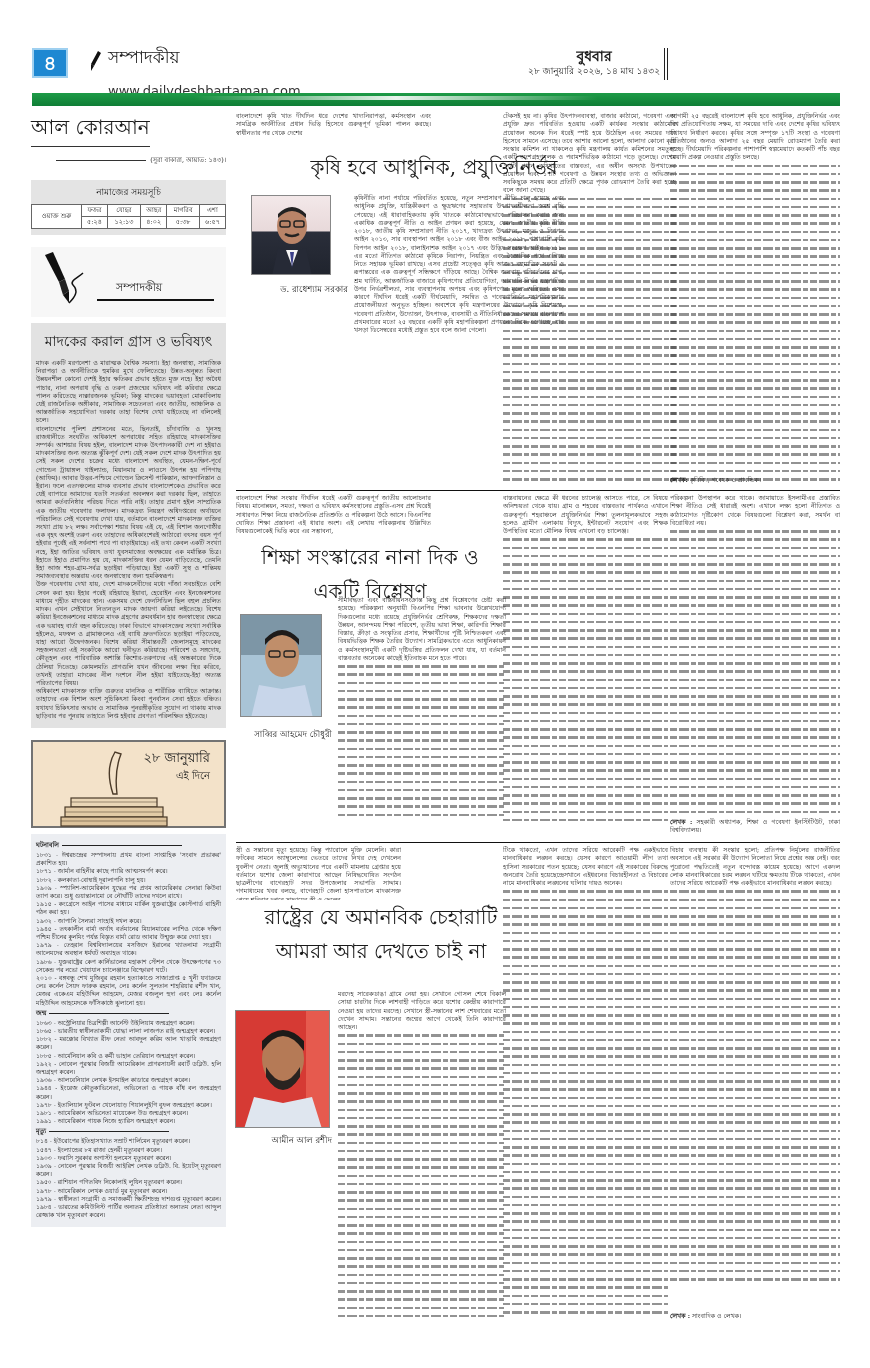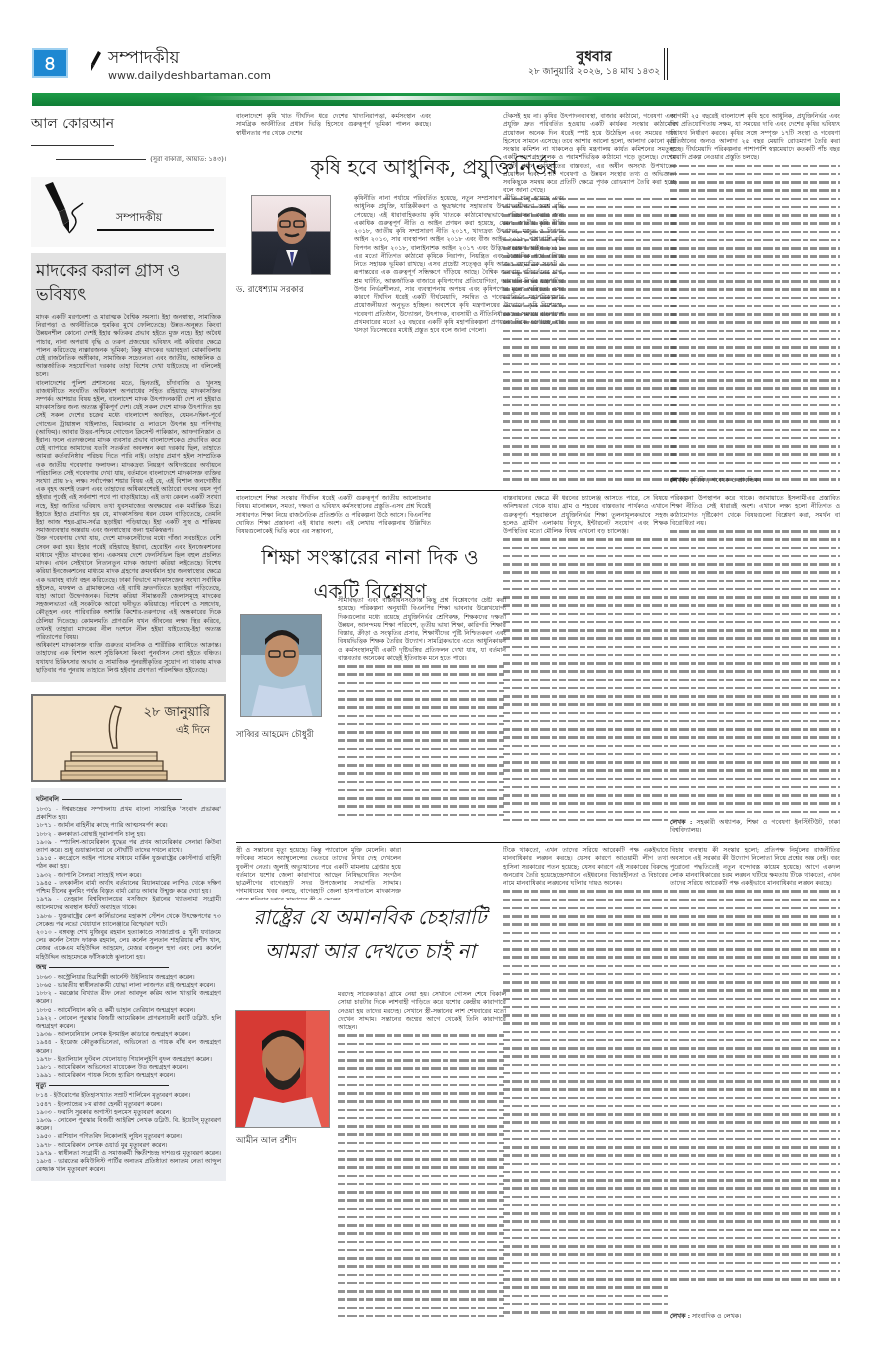--- a/index.html
+++ b/index.html
@@ -4,67 +4,67 @@
 <style>
   * { box-sizing: border-box; margin: 0; padding: 0; }
   html, body { width: 870px; height: 1368px; background: #ffffff; overflow: hidden; }
   body { font-family: "DejaVu Serif", serif; color: #1a1a1a; position: relative; }
 
   .masthead { position: absolute; left: 32px; top: 48px; width: 806px; height: 34px; }
   .page-num { position: absolute; left: 0; top: 0; width: 36px; height: 30px; background: #1e88d2; border: 2px solid #9fd0f0; color: #fff; font-family: "DejaVu Sans", sans-serif; font-weight: bold; font-size: 20px; text-align: center; line-height: 26px; }
   .section-tag { position: absolute; left: 56px; top: 0; display: flex; align-items: flex-start; }
   .pen-icon { width: 14px; height: 22px; margin-right: 6px; margin-top: 2px; }
   .section-title { font-size: 17px; line-height: 18px; }
-  .site-url { font-family: "DejaVu Sans", sans-serif; font-size: 11px; color: #333; display: block; margin-top: 2px; }
+  .site-url { font-family: "DejaVu Sans", sans-serif; font-size: 13px; color: #333; display: block; margin-top: 16px; }
   .date-block { position: absolute; right: 178px; top: 0; text-align: center; }
   .weekday { font-size: 14px; font-weight: bold; line-height: 17px; }
   .date-line { font-size: 9px; line-height: 12px; }
   .vsep { position: absolute; right: 170px; top: 0; width: 4px; height: 32px; border-left: 1px solid #222; border-right: 1px solid #222; }
   .logo { position: absolute; right: 0; top: 0; width: 160px; height: 34px; }
   .logo-small { font-size: 6px; position: absolute; left: 2px; top: -2px; }
   .logo-main { font-size: 22px; font-weight: bold; position: absolute; left: 0; top: 5px; letter-spacing: -0.5px; white-space: nowrap; }
   .logo-dot { display: inline-block; width: 16px; height: 16px; border-radius: 50%; background: #d92a2a; border: 3px solid #2a8a3a; vertical-align: middle; margin: 0 4px; }
   .logo-tagline { position: absolute; right: 0; top: 27px; font-size: 5px; border-top: 1px solid #333; width: 90px; text-align: right; }
 
   .green-bar { position: absolute; left: 32px; top: 93px; width: 808px; height: 13px; background: linear-gradient(180deg, #1e9b47 0%, #0f7e36 100%); }
   .green-bar::after { content: ""; position: absolute; left: 20%; top: 3px; width: 50%; height: 4px; background: linear-gradient(90deg, rgba(255,255,255,0) 0%, rgba(255,255,255,0.9) 50%, rgba(255,255,255,0) 100%); }
 
   .left-col { position: absolute; left: 31px; top: 112px; width: 195px; }
-  .quran-title { font-size: 14px; border-bottom: 1px solid #333; display: inline-block; padding-bottom: 9px; margin-bottom: 4px; }
+  .quran-title { font-size: 20px; border-bottom: 1px solid #333; display: inline-block; padding-bottom: 1px; margin-bottom: 4px; }
   .quran-text { font-size: 6.5px; line-height: 8.6px; text-align: justify; }
   .quran-ref { font-size: 6.5px; text-align: right; margin-top: 4px; }
   .quran-ref .rule { display: inline-block; width: 90px; border-top: 1px solid #333; vertical-align: middle; margin-right: 4px; }
 
   .prayer-box { margin-top: 14px; background: #e4e4e4; padding: 0 0 6px 0; }
   .prayer-title { text-align: center; font-size: 9px; padding: 5px 0 4px; }
   .prayer-table { width: 100%; border-collapse: collapse; background: #fff; font-size: 6.5px; }
   .prayer-table td { border: 1px solid #666; text-align: center; height: 12px; }
 
   .editorial-banner { margin-top: 12px; height: 70px; position: relative; background: #f7f7f7; }
   .fountain-pen { position: absolute; left: 8px; top: 4px; width: 50px; height: 60px; }
   .editorial-label { position: absolute; left: 85px; top: 32px; font-size: 11px; }
   .editorial-rule { position: absolute; left: 66px; top: 52px; width: 117px; border-top: 2px solid #111; }
 
   .editorial-box { margin-top: 6px; background: #e2e2e2; padding: 6px 5px 8px; }
-  .editorial-head { text-align: left; font-size: 17px; line-height: 24px; margin-bottom: 6px; font-family: Liberation Serif, serif; }
+  .editorial-head { text-align: center; font-size: 14px; line-height: 24px; margin-bottom: 6px; }
   .body-text { font-size: 6.2px; line-height: 8.2px; text-align: justify; }
   .body-text p { text-indent: 0; }
 
   .thisday-box { margin-top: 12px; height: 88px; background: #f3e2c9; border: 2px solid #737373; position: relative; }
   .books-icon { position: absolute; left: 24px; top: 8px; width: 118px; height: 78px; }
   .thisday-date { position: absolute; right: 14px; top: 6px; font-size: 13px; }
   .thisday-sub { position: absolute; right: 14px; top: 26px; font-size: 10px; }
 
   .events-box { margin-top: 6px; background: #eceef2; padding: 5px 5px 8px; }
   .events-heading { font-size: 6.3px; font-weight: bold; display: flex; align-items: center; margin-top: 1px; }
   .events-heading .rule { flex: 0 0 120px; border-top: 1px solid #222; margin-left: 3px; }
   .event-item { font-size: 6.1px; line-height: 8.2px; text-align: justify; }
   .art-head { position: absolute; text-align: center; font-size: 20px; line-height: 34px; }
   .author-photo { position: absolute; border: 1px solid #888; overflow: hidden; }
-  .author-name { position: absolute; font-size: 8.5px; text-align: left; }
+  .author-name { position: absolute; font-size: 8.5px; text-align: right; }
   .col { position: absolute; font-size: 6.2px; line-height: 8.25px; text-align: justify; overflow: hidden; }
   .article-divider { position: absolute; left: 236px; width: 604px; border-top: 1.5px solid #111; }
 
   .filler-line { display: block; height: 8.25px; position: relative; }
   .filler-line::before { content: ""; position: absolute; left: 0; right: 0; top: 3px; height: 2.6px; background: repeating-linear-gradient(90deg, #3a3a3a 0 7px, transparent 7px 9px, #3a3a3a 9px 19px, transparent 19px 21px, #3a3a3a 21px 26px, transparent 26px 28px); opacity: 0.55; }
 </style>
 </head>
 <body>
 
 <div class="masthead">
@@ -86,20 +86,42 @@
   <div class="vsep"></div>
 </div>
 <div class="green-bar"></div>
 
 <div class="left-col">
   <div>
     <div class="quran-title">আল কোরআন</div>
     <div class="quran-ref"><span class="rule"></span><span>(সুরা বাকারা, আয়াত: ১৪৩)।</span></div>
   </div>
 
+  <div class="prayer-box">
+    <div class="prayer-title">নামাজের সময়সূচি</div>
+    <table class="prayer-table">
+      <tbody>
+          <tr>
+        <td rowspan="2">ওয়াক্ত শুরু</td>
+        <td>ফজর</td>
+        <td>যোহর</td>
+        <td>আছর</td>
+        <td>মাগরিব</td>
+        <td>এশা</td>
+      </tr>
+      <tr>
+        <td>৫:২৪</td>
+        <td>১২:১৩</td>
+        <td>৪:০২</td>
+        <td>৫:৩৮</td>
+        <td>৬:৫৭</td>
+      </tr>
+    </tbody>
+      </table>
+  </div>
 
   <div class="editorial-banner">
     <svg class="fountain-pen" viewBox="0 0 50 60">
       <path d="M6 4 L14 1 L26 28 L20 31 Z" fill="#111"></path>
       <path d="M20 31 L26 28 L30 40 L24 44 Z" fill="#222"></path>
       <path d="M24 44 L30 40 L30 52 Z" fill="#111"></path>
       <path d="M30 52 C36 46, 40 40, 34 34 C30 30, 40 26, 44 22" stroke="#111" stroke-width="1.5" fill="none"></path>
     </svg>
     <span class="editorial-label">সম্পাদকীয়</span>
     <div class="editorial-rule"></div>
@@ -428,21 +450,21 @@
         <span class="filler-line"></span>
         <span class="filler-line"></span>
         <span class="filler-line"></span>
       </span></div>
 </div>
 
 <div class="article-divider" style="top:842px;"></div>
 
 <div>
   <div class="col" style="left:236px; top:846px; width:165px; height:54px;">স্ত্রী ও সন্তানের মৃত্যু হয়েছে। কিন্তু প্যারোলে মুক্তি মেলেনি। কারা ফটকের সামনে অ্যাম্বুলেন্সের ভেতরে তাদের নিথর দেহ দেখলেন যুবলীগ নেতা। জুলাই অভ্যুত্থানের পরে একটি মামলায় গ্রেপ্তার হয়ে বর্তমানে যশোর জেলা কারাগারে আছেন নিষিদ্ধঘোষিত সংগঠন ছাত্রলীগের বাগেরহাট সদর উপজেলার সভাপতি সাদ্দাম। গণমাধ্যমের খবর বলছে, বাগেরহাট জেলা হাসপাতালে মাদকাসক্ত পেয়ে শনিবার দুপুরে সাদ্দামের স্ত্রী ও ছেলের</div>
-  <div class="art-head" style="left:236px; top:900px; width:268px;font-style:italic;">রাষ্ট্রের যে অমানবিক চেহারাটি আমরা আর দেখতে চাই না</div>
+  <div class="art-head" style="left:247px; top:900px; width:268px;">রাষ্ট্রের যে অমানবিক চেহারাটি আমরা আর দেখতে চাই না</div>
   <div class="author-photo" style="left:235px; top:1010px; width:95px; height:118px; background:#d63a34;">
     <svg viewBox="0 0 95 118" width="95" height="118">
       <rect x="70" y="0" width="25" height="118" fill="#e65a4e"></rect>
       <ellipse cx="47" cy="48" rx="21" ry="27" fill="#b57a56"></ellipse>
       <path d="M26 40 Q47 10 68 40 L68 30 Q47 8 26 30 Z" fill="#1d1a18"></path>
       <path d="M30 56 Q47 84 64 56 L64 66 Q47 92 30 66 Z" fill="#2a2320"></path>
       <path d="M8 118 L18 86 L47 92 L76 86 L86 118 Z" fill="#dfe6ef"></path>
     </svg>
   </div>
   <div class="author-name" style="left:236px; top:1134px; width:96px;">আমীন আল রশীদ</div>

